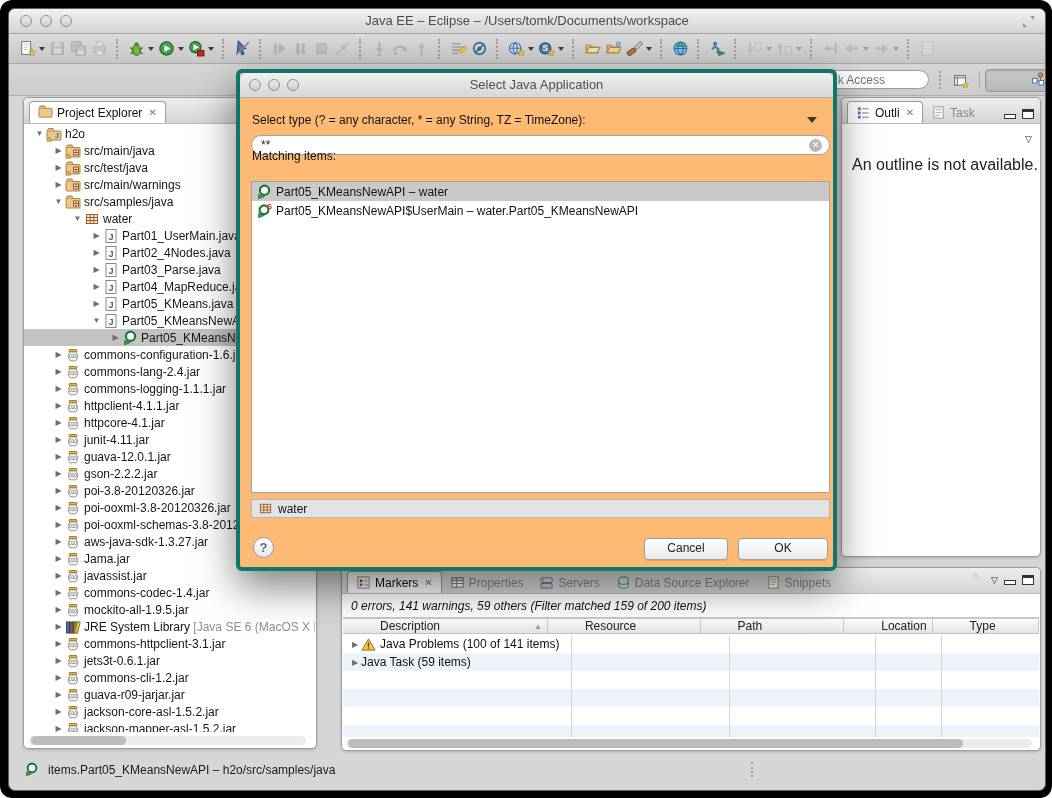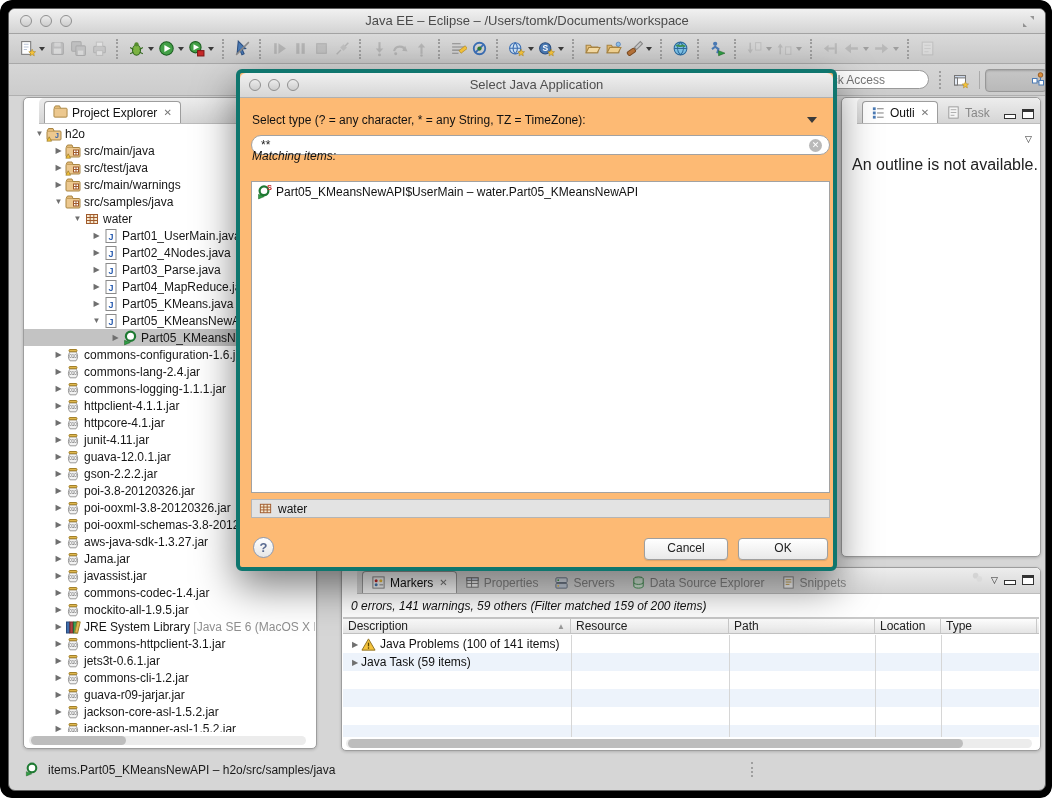--- a/index.html
+++ b/index.html
@@ -29,21 +29,21 @@
   .qa-field{position:absolute;left:794px;top:61px;width:126px;height:19px;border:1px solid #9a9a9a;border-radius:10px;background:#fff;font-size:12px;color:#8d8d8d;padding:0 9px;box-sizing:border-box;font-family:"Liberation Sans",sans-serif;outline:none;}
   .persp-handle{position:absolute;left:930px;top:62px;width:2px;height:18px;border-left:2px dotted #9d9d9d;}
   .persp-btn{position:absolute;top:60px;height:23px;display:flex;align-items:center;gap:4px;border-radius:4px;font-size:12px;color:#3c3c3c;padding:0 6px;box-sizing:border-box;}
   .persp-btn svg{width:16px;height:16px;}
   #openPerspBtn{left:938px;width:28px;}
   .persp-sep{position:absolute;left:970px;top:62px;width:1px;height:18px;background:#aaa;}
   #javaEEBtn{left:976px;width:62px;background:linear-gradient(#c6c6c6,#b9b9b9);border:1px solid #989898;box-shadow:inset 0 1px 2px rgba(0,0,0,.18);padding-left:44px;}
 
   
   .panel{position:absolute;background:#ffffff;border:1px solid #9d9d9d;border-radius:5px;box-shadow:0 1px 3px rgba(0,0,0,.18);box-sizing:border-box;}
-  .panel-head{position:absolute;left:0;top:0;right:0;height:26px;background:linear-gradient(#ededed,#d5d5d5);border-bottom:1px solid #bcbcbc;border-radius:5px 5px 0 0;display:flex;align-items:flex-end;padding-left:5px;box-sizing:border-box;margin-left:15px;}
+  .panel-head{position:absolute;left:0;top:0;right:0;height:26px;background:linear-gradient(#ededed,#d5d5d5);border-bottom:1px solid #bcbcbc;border-radius:5px 5px 0 0;display:flex;align-items:flex-end;padding-left:5px;box-sizing:border-box;}
   .tab{display:flex;align-items:center;gap:4px;font-size:12px;height:21px;padding:0 8px;white-space:nowrap;}
   .tab svg{width:15px;height:15px;flex:none;}
   .tab.active{background:#fff;border:1px solid #9d9d9d;border-bottom:none;border-radius:4px 4px 0 0;color:#111;}
   .tab.inactive{color:#878787;}
   .tab .x{color:#777;font-size:10px;margin-left:2px;}
   .head-tools{margin-left:auto;display:flex;align-items:center;gap:6px;padding:0 6px 4px 0;}
   .head-tools svg{width:15px;height:15px;}
   .wbtn{width:12px;height:10px;border:1px solid #333;background:#fdfdfd;box-sizing:border-box;}
   .wbtn.min{height:5px;margin-top:5px;}
   .wbtn.max{border-top-width:3px;}
@@ -65,42 +65,42 @@
 
   
   #outline{left:832px;top:88px;width:200px;height:460px;}
   #outline .msg{position:absolute;left:10px;top:58px;font-size:16px;color:#222;}
   #outline .subrow{position:absolute;right:8px;top:32px;display:flex;gap:8px;align-items:center;}
 
   
   #markers{left:332px;top:558px;width:700px;height:184px;}
   #markers .summary{position:absolute;left:9px;top:31px;font-size:12px;color:#111;font-style:italic;}
   .mhead{position:absolute;left:1px;right:1px;top:49px;height:17px;display:flex;background:linear-gradient(#fdfdfd,#e4e4e4);border-top:2px solid #c9c9c9;border-bottom:1px solid #c2c2c2;box-sizing:border-box;}
-  .mcol{font-size:12px;color:#222;padding:1px 5px;border-right:1px solid #c9c9c9;box-sizing:border-box;display:flex;align-items:center;}
+  .mcol{font-size:12px;color:#222;padding:1px 5px;border-right:1px solid #c9c9c9;box-sizing:border-box;display:flex;align-items:center;margin-left:32px;}
   .mcol .sort{margin-left:auto;font-size:8px;color:#9a9a9a;}
   .mbody{position:absolute;left:1px;right:1px;top:67px;bottom:13px;overflow:hidden;}
   .mrow{height:18px;display:flex;align-items:center;font-size:12px;color:#111;padding-left:6px;box-sizing:border-box;white-space:nowrap;}
   .mrow:nth-child(even){background:#edf3fb;}
   .mrow .tw{width:12px;}
   .mrow .mi{width:15px;height:15px;margin-right:4px;}
   .mrow .mi svg{width:15px;height:15px;}
   .mgrid{position:absolute;top:67px;bottom:13px;width:1px;background:#d6d6d6;}
   #markers .hscroll{left:4px;right:8px;bottom:2px;}
 
   
   #dialog{position:absolute;left:227px;top:60px;width:601px;height:502px;background:#fdba74;border:4px solid #0f766e;border-radius:6px;box-shadow:0 16px 40px rgba(0,0,0,.5);z-index:40;box-sizing:border-box;}
   .dlg-title{position:relative;height:24px;background:linear-gradient(#f0f0f0,#d6d6d6);border-bottom:1px solid #b0b0b0;border-radius:6px 6px 0 0;text-align:center;font-size:13px;color:#4f4f4f;line-height:24px;}
   .dlg-lights{position:absolute;left:9px;top:6px;display:flex;gap:7px;}
   .dlg-body{position:absolute;left:0;top:24px;right:0;bottom:0;font-size:12px;color:#111;}
   .type-label{position:absolute;left:12px;top:16px;}
   .type-dd{position:absolute;right:16px;top:20px;width:0;height:0;border-left:5px solid transparent;border-right:5px solid transparent;border-top:6px solid #3a3a3a;}
   .search{position:absolute;left:11px;top:38px;width:579px;height:20px;border:1px solid #a2a2a2;border-radius:11px;background:#fff;display:flex;align-items:center;padding:0 7px;box-sizing:border-box;}
   .search input{border:none;outline:none;flex:1;font-size:12px;color:#222;font-family:"Liberation Sans",sans-serif;background:transparent;}
   .clear-btn{width:13px;height:13px;border-radius:50%;background:#b9b9b9;color:#fff;font-size:9px;line-height:13px;text-align:center;flex:none;}
-  .match-label{position:absolute;left:12px;top:52px;font-style:italic;}
+  .match-label{position:absolute;left:12px;top:52px;}
   .dlg-list{position:absolute;left:11px;top:84px;width:579px;height:312px;background:#fff;border:1px solid #a2a2a2;box-sizing:border-box;overflow:hidden;}
   .litem{height:19px;display:flex;align-items:center;padding-left:3px;font-size:12px;color:#111;white-space:nowrap;}
   .litem.sel{background:#c9c9c9;}
   .litem .ti{width:16px;height:16px;margin-right:4px;flex:none;}
   .litem .ti svg{width:16px;height:16px;}
   .dlg-status{position:absolute;left:11px;top:402px;width:579px;height:19px;border:1px solid #b5b5b5;background:#e3e3e3;display:flex;align-items:center;padding-left:5px;box-sizing:border-box;}
   .dlg-status .ti{width:15px;height:15px;margin-right:5px;}
   .dlg-status .ti svg{width:15px;height:15px;}
   .help-btn{position:absolute;left:13px;top:440px;width:21px;height:21px;border-radius:50%;border:1.5px solid #8a9ab5;background:linear-gradient(#ffffff,#e6e6e6);color:#5a6b91;font-size:13px;font-weight:bold;text-align:center;line-height:20px;box-sizing:border-box;}
   .dlg-btn{position:absolute;top:441px;height:20px;border:1px solid #9f9f9f;border-radius:4px;background:linear-gradient(#ffffff,#e9e9e9);font-size:12px;color:#222;text-align:center;line-height:19px;box-shadow:0 1px 1px rgba(0,0,0,.12);}
@@ -914,20 +914,27 @@
       </div>
       <div class="dlg-body">
         <div class="type-label">Select type (? = any character, * = any String, TZ = TimeZone):</div>
         <div class="type-dd"></div>
         <div class="search">
           <input value="**" style="">
           <span class="clear-btn">✕</span>
         </div>
         <div class="match-label">Matching items:</div>
         <div class="dlg-list" id="dlgList">
+            <div class="litem sel">
+              <span class="ti"><svg viewBox="0 0 16 16">
+                  <circle cx="8.5" cy="6.3" r="4.6" fill="#fff" stroke="#1f7a33" stroke-width="2.2"></circle>
+                  <polygon points="2.5,10.3 8.3,12.6 2.5,14.9" fill="#2e9e44" stroke="#1b5e20" stroke-width="0.5"></polygon>
+                </svg></span>
+              <span>Part05_KMeansNewAPI – water</span>
+            </div>
             <div class="litem">
               <span class="ti"><svg viewBox="0 0 16 16">
                   <circle cx="8" cy="6.8" r="4.4" fill="#fff" stroke="#1f7a33" stroke-width="2.2"></circle>
                   <polygon points="2.5,10.3 8.3,12.6 2.5,14.9" fill="#2e9e44" stroke="#1b5e20" stroke-width="0.5"></polygon>
                   <text x="13.4" y="5.6" font-size="7.5" font-weight="bold" fill="#c62828" text-anchor="middle">S</text>
                 </svg></span>
               <span>Part05_KMeansNewAPI$UserMain – water.Part05_KMeansNewAPI</span>
             </div>
           </div>
         <div class="dlg-status">

